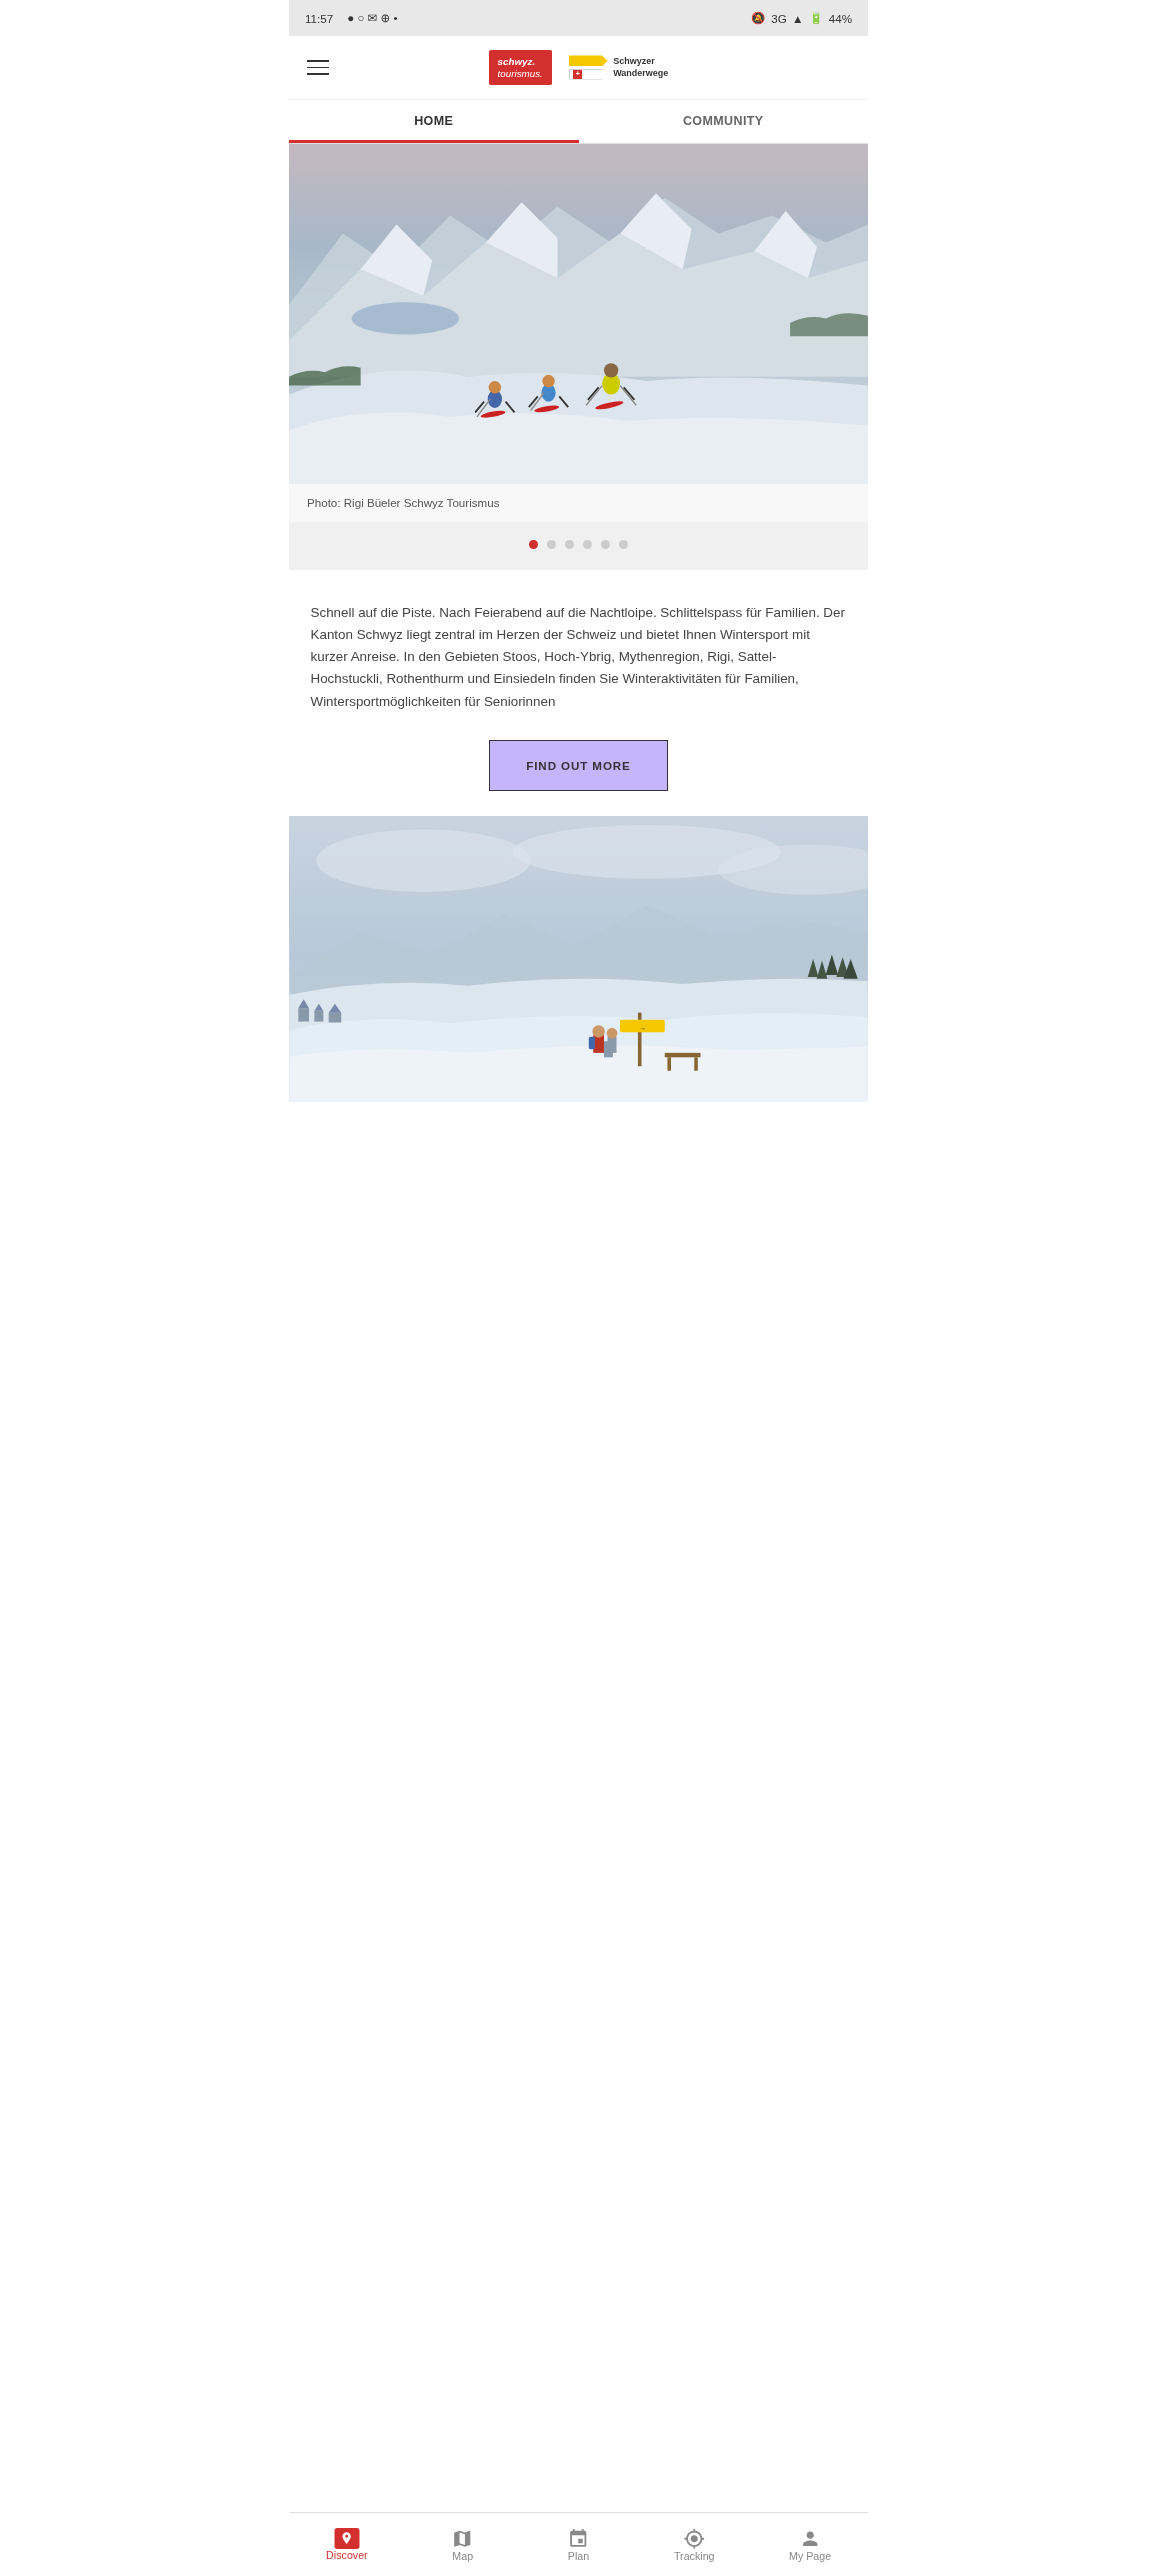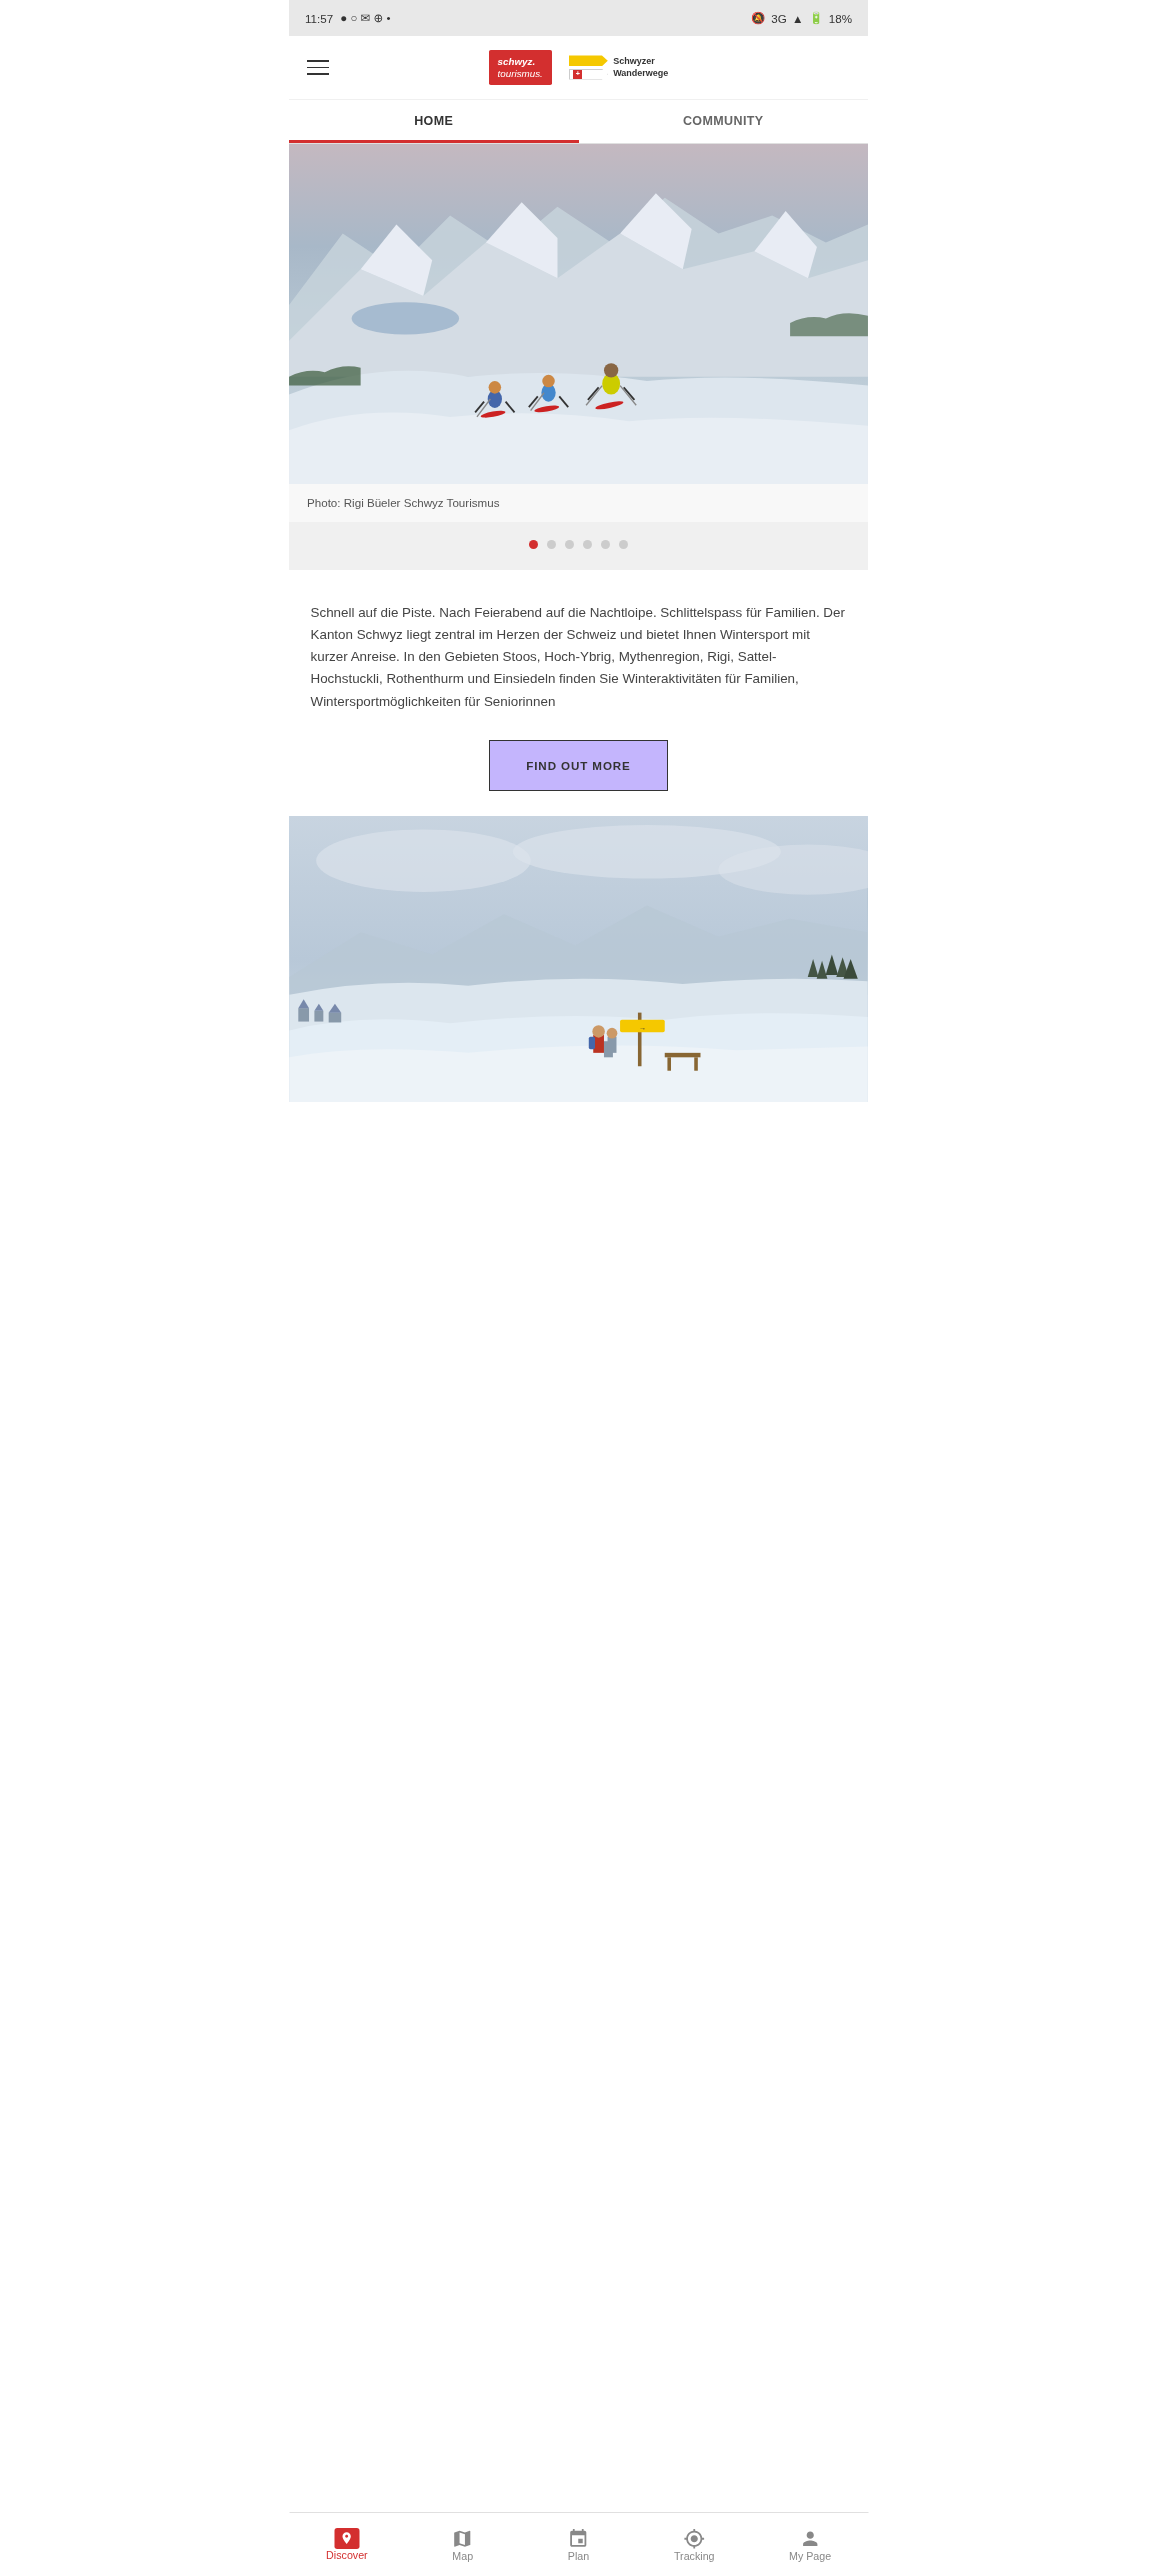--- a/index.html
+++ b/index.html
@@ -19,21 +19,21 @@
       background: #e8e8e8;
       height: 36px;
       display: flex;
       justify-content: space-between;
       align-items: center;
       padding: 0 16px;
       font-size: 11.6px;
       font-weight: 500;
       color: #333;
     }
-    .status-left { display: flex; align-items: center; gap: 7px; }
+    .status-left { display: flex; align-items: center; gap: 14px; }
     .status-right { display: flex; align-items: center; gap: 5.4px; }
 
     
     .header {
       background: #fff;
       height: 64px;
       display: flex;
       align-items: center;
       justify-content: center;
       padding: 0 18px;
@@ -259,21 +259,21 @@
 <div class="status-bar">
   <div class="status-left">
     <span>11:57</span>
     <span>● ○ ✉ ⊕ •</span>
   </div>
   <div class="status-right">
     <span>🔕</span>
     <span>3G</span>
     <span>▲</span>
     <span>🔋</span>
-    <span>18%</span>
+    <span>44%</span>
   </div>
 </div>
 
 <div class="header">
   <div class="hamburger">
     <span></span>
     <span></span>
     <span></span>
   </div>
   <div class="logo-container">

